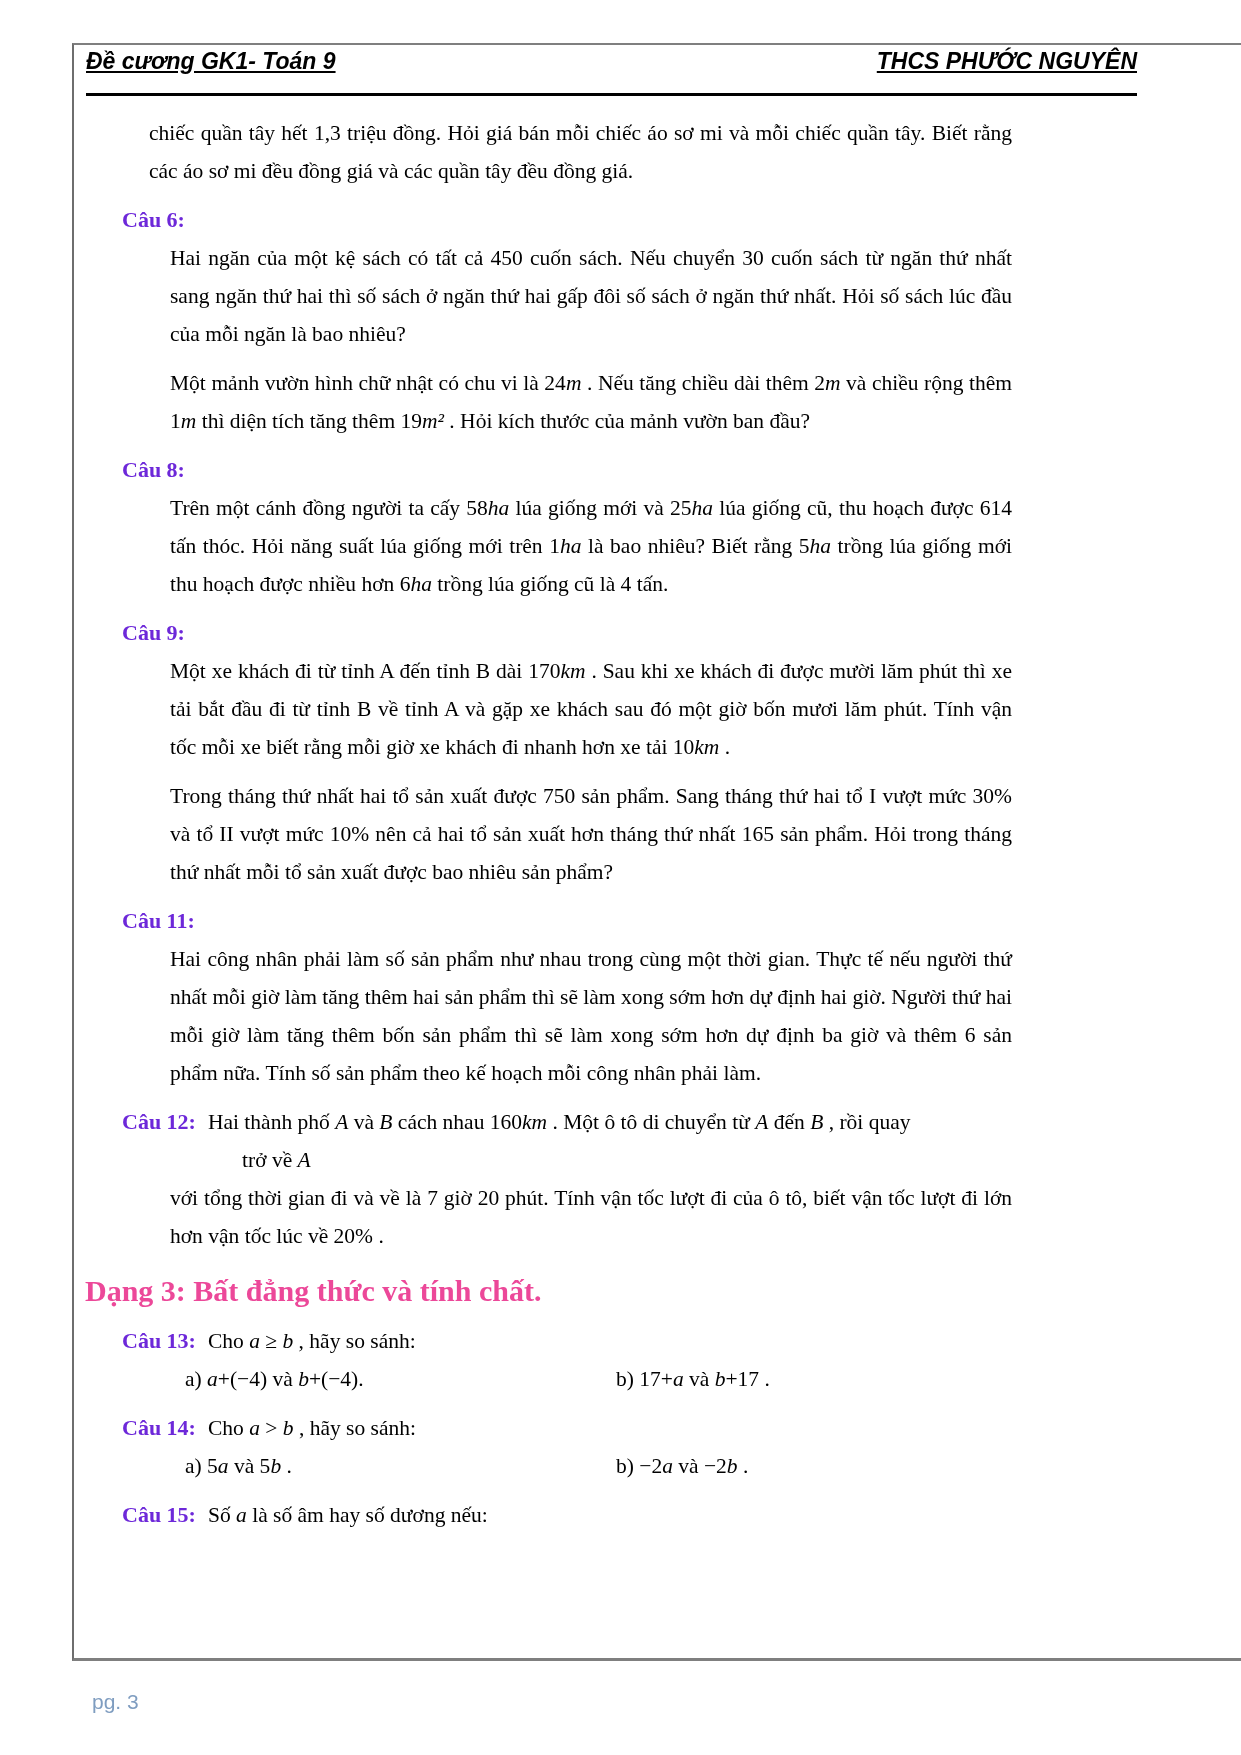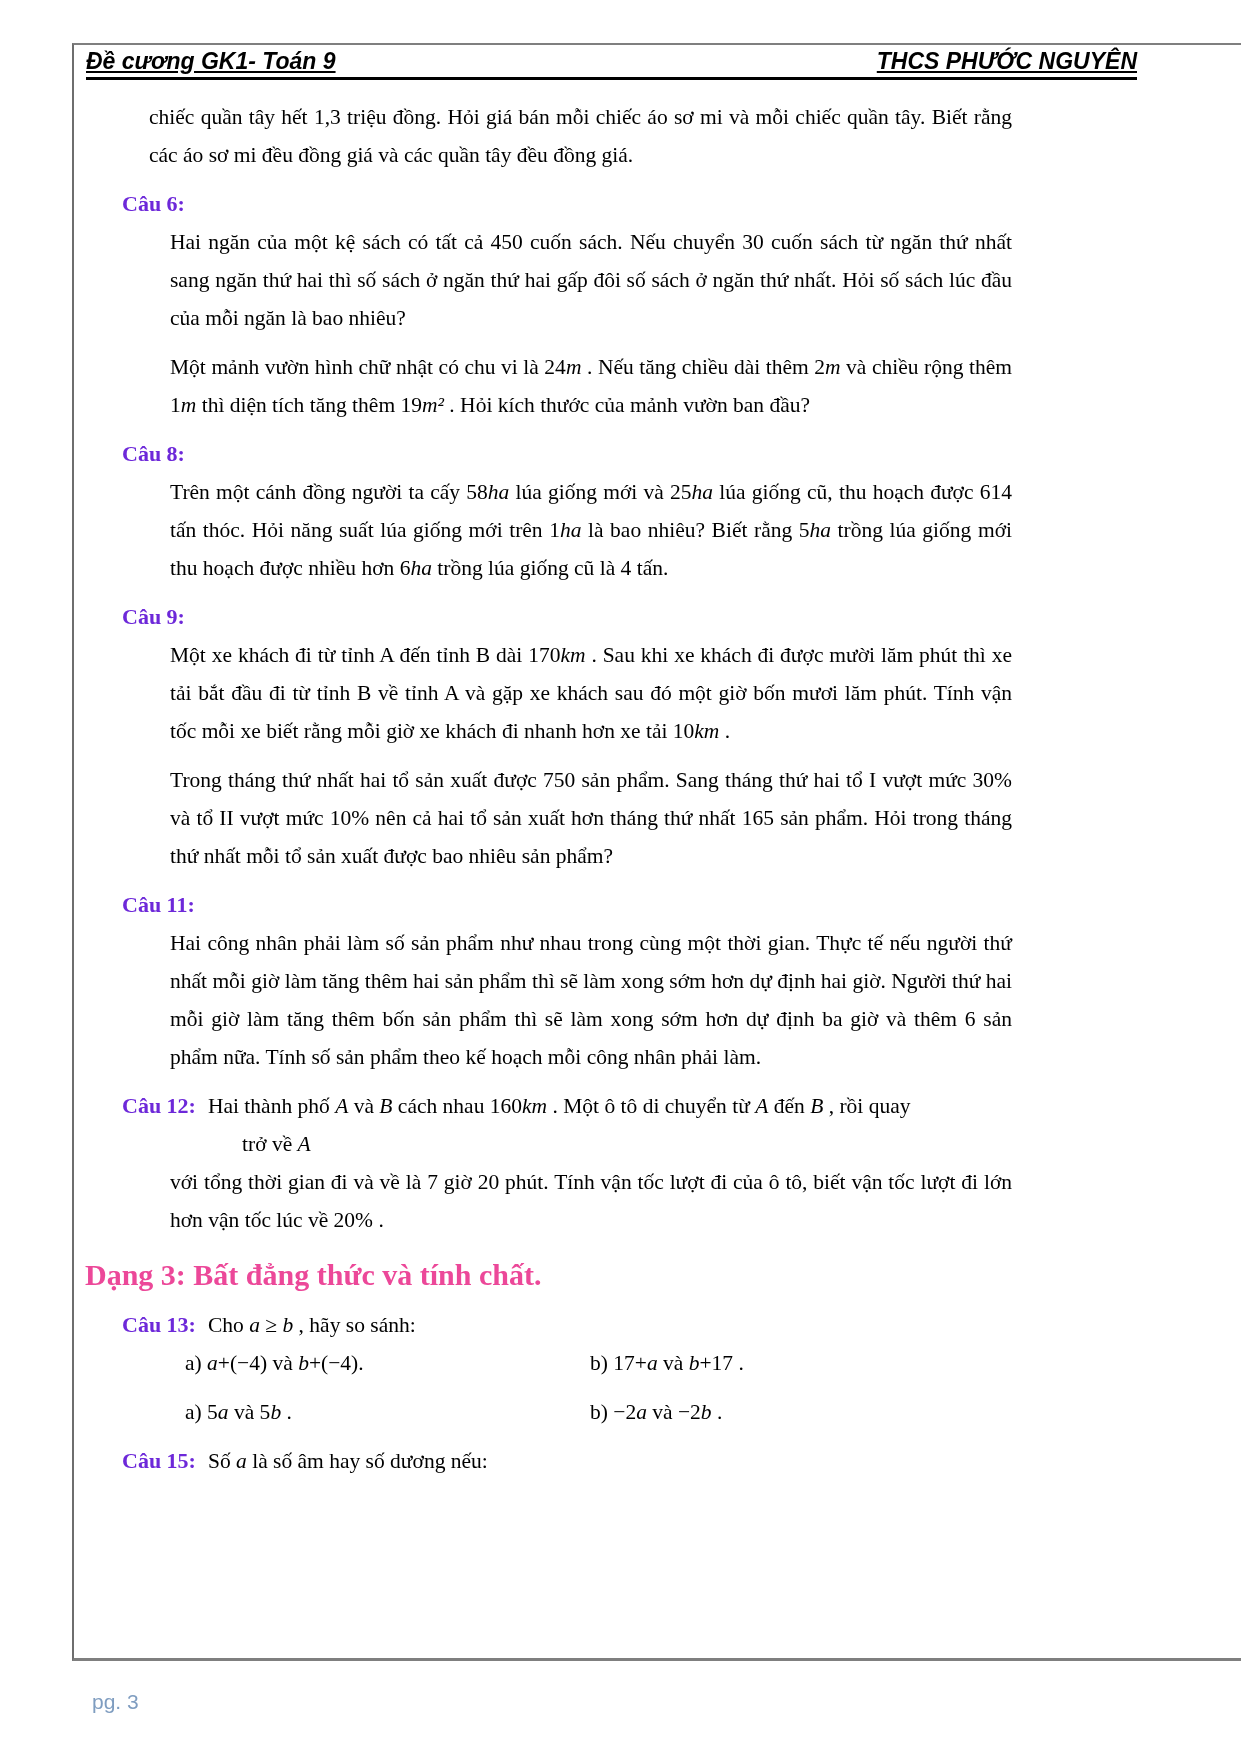--- a/index.html
+++ b/index.html
@@ -9,38 +9,38 @@
   }
   .page-box{
     position:absolute;left:72px;top:43px;width:1169px;height:1618px;
     box-sizing:border-box;
     border-top:2px solid #7f7f7f;border-left:2px solid #6e6e6e;
     border-bottom:3px solid #7f7f7f;border-right:none;
     overflow:hidden;
   }
   .hdr{
     display:flex;justify-content:space-between;align-items:baseline;
-    margin:1px 104px 18px 12px;padding-bottom:1px;border-bottom:3px solid #000;
+    margin:1px 104px 18px 12px;padding-bottom:17px;border-bottom:3px solid #000;
     font-family:"Liberation Sans","DejaVu Sans",sans-serif;
     font-weight:bold;font-style:italic;font-size:23px;line-height:30px;
   }
   .hdr span{text-decoration:underline;}
   .content{margin:15px 229px 0 48px;}
   .para,.qbody,.qline,.ab-row{font-size:21.5px;line-height:38px;}
   .para{margin:0 0 0 27px;text-align:justify;}
   .qblock{margin-top:11px;}
   .qlabel{
     color:#6d28d9;font-weight:bold;font-size:22px;line-height:38px;
   }
   .qlabel.inline{display:inline;margin-right:12px;}
   .qbody{margin:0 0 0 48px;text-align:justify;}
   .qline{margin:0;}
   .indent-deep{margin-left:120px;}
   .ab-row{position:relative;margin-left:63px;}
-  .item-b{position:absolute;left:405px;top:0;}
+  .item-b{position:absolute;left:431px;top:0;}
   .section-red{
     color:#ec4899;font-weight:bold;font-size:30px;line-height:40px;
     margin:16px 0 2px -37px;
   }
   i{font-style:italic;}
   .footer{
     position:absolute;left:92px;top:1690px;
     font-family:"Liberation Sans","DejaVu Sans",sans-serif;
     font-size:21px;color:#7f9dc0;
   }
@@ -101,20 +101,23 @@
       <div class="qline">
         <span class="qlabel inline">Câu 13:</span><span><span>Cho </span><i>a</i><span> ≥ </span><i>b</i><span> , hãy so sánh:</span></span>
       </div>
       <div class="ab-row">
         <span class="item-a"><span>a) </span><i>a</i><span>+(−4) và </span><i>b</i><span>+(−4).</span></span>
         <span class="item-b"><span>b) 17+</span><i>a</i><span> và </span><i>b</i><span>+17 .</span></span>
       </div>
     </div>
 
     <div class="qblock">
+      <div class="qline">
+        <span class="qlabel inline">Câu 14:</span><span><span>Cho </span><i>a</i><span> &gt; </span><i>b</i><span> , hãy so sánh:</span></span>
+      </div>
       <div class="ab-row">
         <span class="item-a"><span>a) 5</span><i>a</i><span> và 5</span><i>b</i><span> .</span></span>
         <span class="item-b"><span>b) −2</span><i>a</i><span> và −2</span><i>b</i><span> .</span></span>
       </div>
     </div>
 
     <div class="qblock">
       <div class="qline">
         <span class="qlabel inline">Câu 15:</span><span><span>Số </span><i>a</i><span> là số âm hay số dương nếu:</span></span>
       </div>

